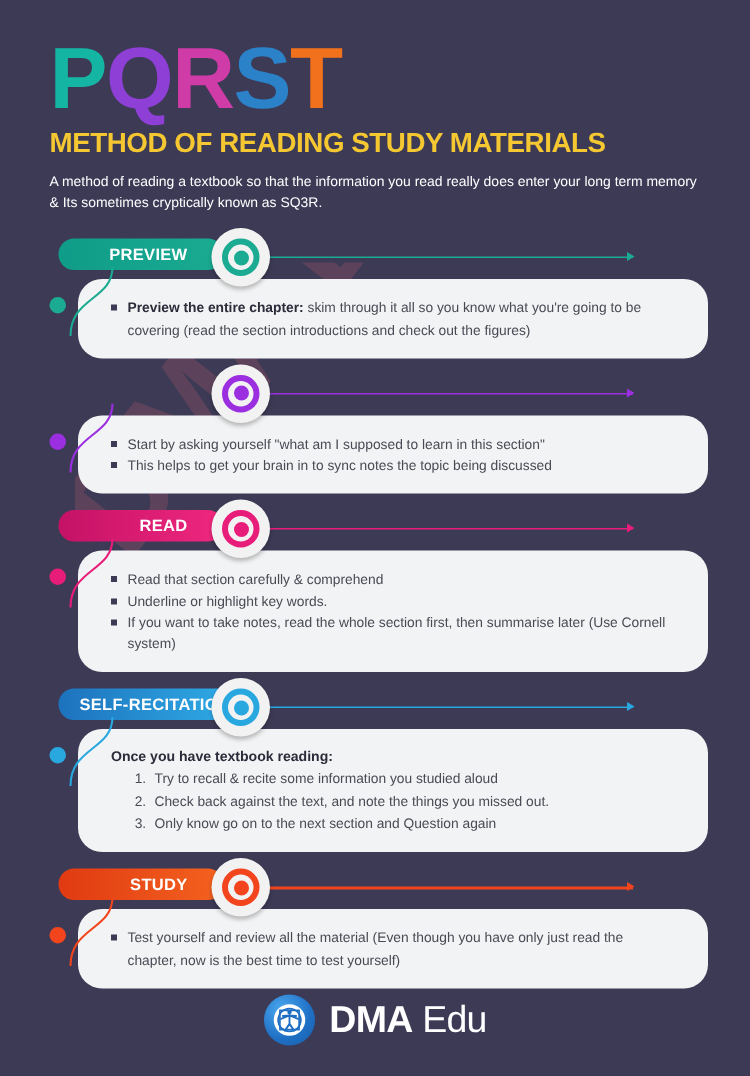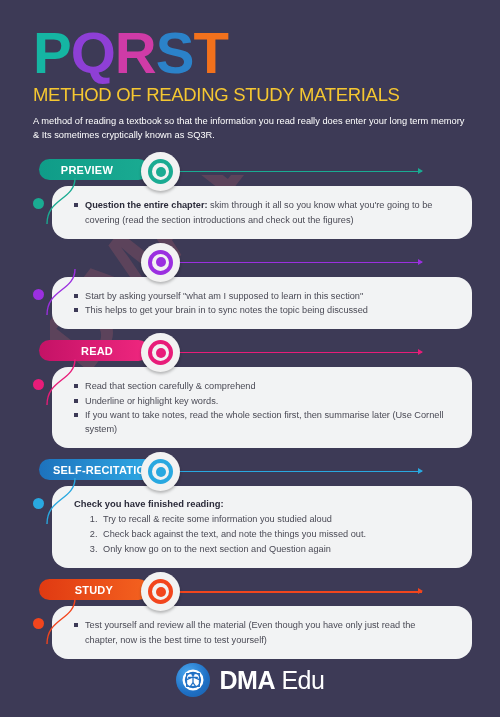--- a/index.html
+++ b/index.html
@@ -56,21 +56,21 @@
   .pqrst span { display: inline-block; }
   .letter-p { color: #15b5a3; }
   .letter-q { color: #8e3fd6; }
   .letter-r { color: #cf3ba7; }
   .letter-s { color: #2b82c9; }
   .letter-t { color: #f2711c; }
 
   .subhead {
     margin-top: 5px;
     font-size: 18.5px;
-    font-weight: 400;
+    font-weight: 700;
     color: #f5c731;
     letter-spacing: -0.3px;
     white-space: nowrap;
   }
   .subhead .part2 { color: #f5c731; }
 
   .intro {
     margin-top: 9px;
     font-size: 9.3px;
     font-weight: 400;
@@ -101,21 +101,21 @@
   .pill {
     position: absolute;
     left: 6px;
     top: 3px;
     height: 21px;
     min-width: 110px;
     border-radius: 11px;
     display: flex;
     align-items: center;
     justify-content: flex-end;
-    padding-right: 36px;
+    padding-right: 24px;
     padding-left: 14px;
   }
   .pill-label {
     color: #ffffff;
     font-size: 11px;
     font-weight: 700;
     letter-spacing: 0.2px;
     white-space: nowrap;
   }
 
@@ -298,21 +298,21 @@
           <div class="target-dot" style="background:#1aab92;"></div>
         </div>
       </div>
       <svg class="connector" viewBox="0 0 40 48">
         <path d="M34 0 C34 22, 6 20, 6 46" fill="none" stroke="#1aab92" stroke-width="1.4"></path>
       </svg>
       <div class="conn-dot" style="background:#1aab92;"></div>
     </div>
     <div class="card">
       <ul>
-        <li><b>Question the entire chapter:</b><span> skim through it all so you know what you're going to be covering (read the section introductions and check out the figures)</span></li>
+        <li><b>Preview the entire chapter:</b><span> skim through it all so you know what you're going to be covering (read the section introductions and check out the figures)</span></li>
       </ul>
     </div>
   </div>
 
   <div class="step">
     <div class="step-head">
       <div class="arrow-line" style="background:#9b2fe0;">
         <div class="arrow-head" style="border-left-color:#9b2fe0;"></div>
       </div>
       <div class="target">
@@ -372,21 +372,21 @@
         <div class="target-ring" style="border-color:#29a8e0;">
           <div class="target-dot" style="background:#29a8e0;"></div>
         </div>
       </div>
       <svg class="connector" viewBox="0 0 40 48">
         <path d="M34 0 C34 22, 6 20, 6 46" fill="none" stroke="#29a8e0" stroke-width="1.4"></path>
       </svg>
       <div class="conn-dot" style="background:#29a8e0;"></div>
     </div>
     <div class="card">
-      <div class="card-title">Check you have finished reading:</div>
+      <div class="card-title">Once you have textbook reading:</div>
       <ol>
         <li>Try to recall &amp; recite some information you studied aloud</li>
         <li>Check back against the text, and note the things you missed out.</li>
         <li>Only know go on to the next section and Question again</li>
       </ol>
     </div>
   </div>
 
   <div class="step">
     <div class="step-head">

